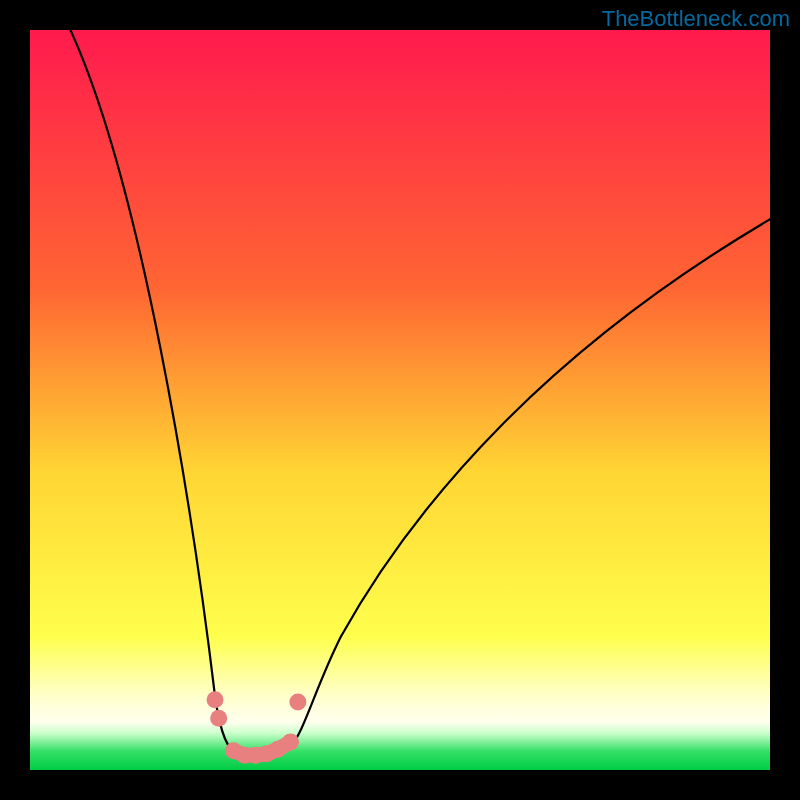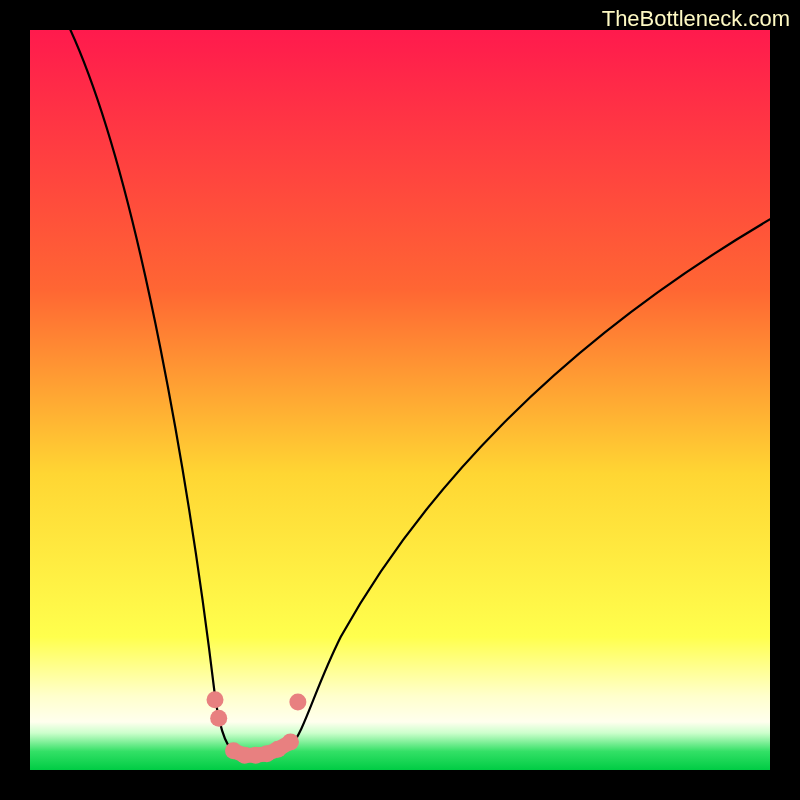--- a/index.html
+++ b/index.html
@@ -11,21 +11,21 @@
   .container {
     width: 800px;
     height: 800px;
     position: relative;
     background: #000000;
   }
   .watermark {
     position: absolute;
     top: 6px;
     right: 10px;
-    color: #fef9c3;
+    color: #0369a1;
     font-size: 22px;
     font-family: Arial, sans-serif;
     z-index: 10;
   }
   .plot-area {
     position: absolute;
     left: 30px;
     top: 30px;
     width: 740px;
     height: 740px;

